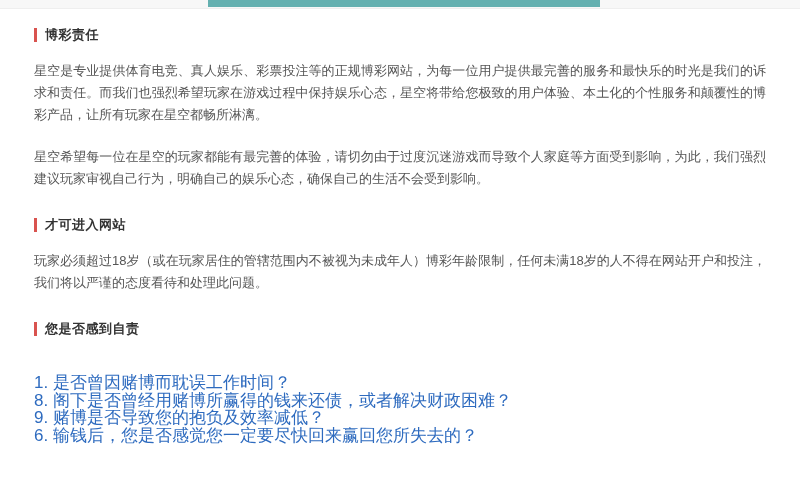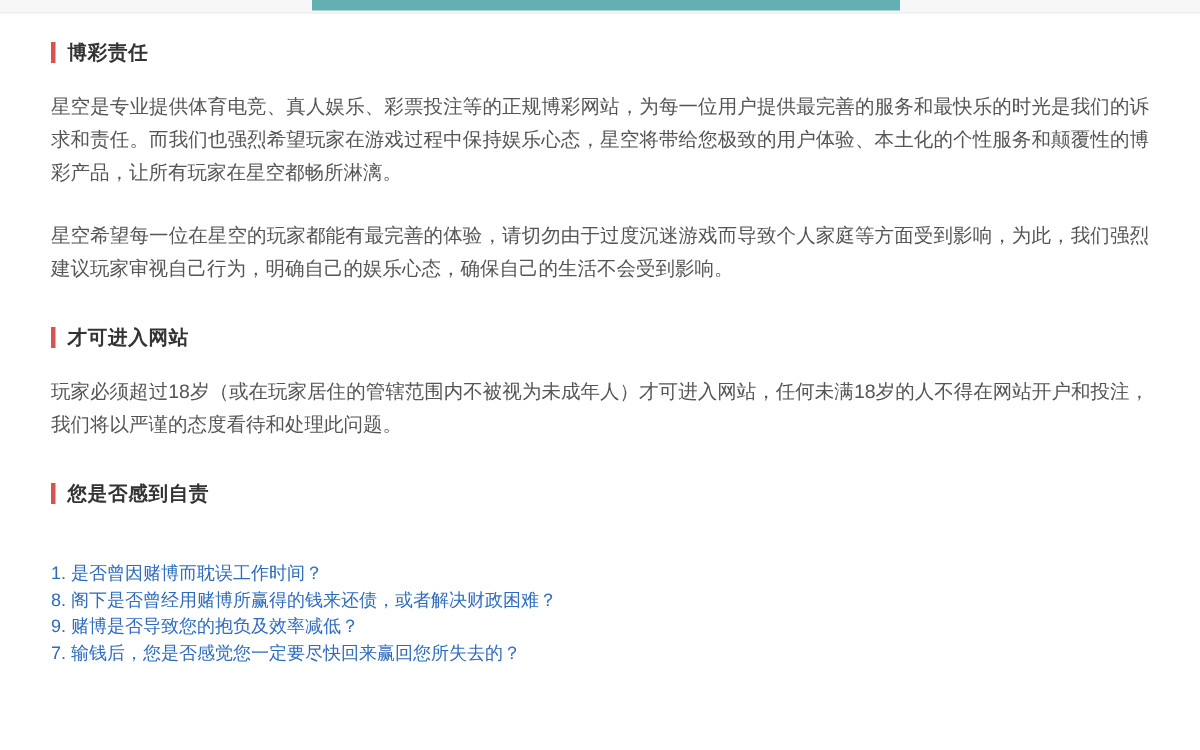--- a/index.html
+++ b/index.html
@@ -76,21 +76,21 @@
   }
   .gap-16 { height: 16px; }
   .gap-20 { height: 20px; }
   .gap-26 { height: 26px; }
   .q-list {
     margin: 0;
     padding: 0;
     list-style: none;
   }
   .q-item {
-    font-size: 12px;
+    font-size: 17px;
     color: #2e6bbf;
     line-height: 17.5px;
     white-space: nowrap;
   }
   
   .first-offset { height: 18px; }
 </style>
 </head>
 <body>
 
@@ -112,34 +112,34 @@
     <div class="gap-20"></div>
     <p class="para">星空希望每一位在星空的玩家都能有最完善的体验，请切勿由于过度沉迷游戏而导致个人家庭等方面受到影响，为此，我们强烈建议玩家审视自己行为，明确自己的娱乐心态，确保自己的生活不会受到影响。</p>
 
     <div class="gap-26"></div>
 
     <div class="section-title">
       <span class="title-bar"></span>
       <span class="title-text">才可进入网站</span>
     </div>
     <div class="gap-16"></div>
-    <p class="para">玩家必须超过18岁（或在玩家居住的管辖范围内不被视为未成年人）才可进入网站，任何未满18岁的人不得在网站开户和投注，我们将以严谨的态度看待和处理此问题。</p>
+    <p class="para">玩家必须超过18岁（或在玩家居住的管辖范围内不被视为未成年人）博彩年龄限制，任何未满18岁的人不得在网站开户和投注，我们将以严谨的态度看待和处理此问题。</p>
 
     <div class="gap-26"></div>
 
     <div class="section-title">
       <span class="title-bar"></span>
       <span class="title-text">您是否感到自责</span>
     </div>
     <div class="gap-16"></div>
 
     <div class="gap-20"></div>
 
     <ul class="q-list">
       <li class="q-item">1. 是否曾因赌博而耽误工作时间？</li>
       <li class="q-item">8. 阁下是否曾经用赌博所赢得的钱来还债，或者解决财政困难？</li>
       <li class="q-item">9. 赌博是否导致您的抱负及效率减低？</li>
-      <li class="q-item">7. 输钱后，您是否感觉您一定要尽快回来赢回您所失去的？</li>
+      <li class="q-item">6. 输钱后，您是否感觉您一定要尽快回来赢回您所失去的？</li>
 
     </ul>
 
   </div>
 </div>
 
 </body></html>

